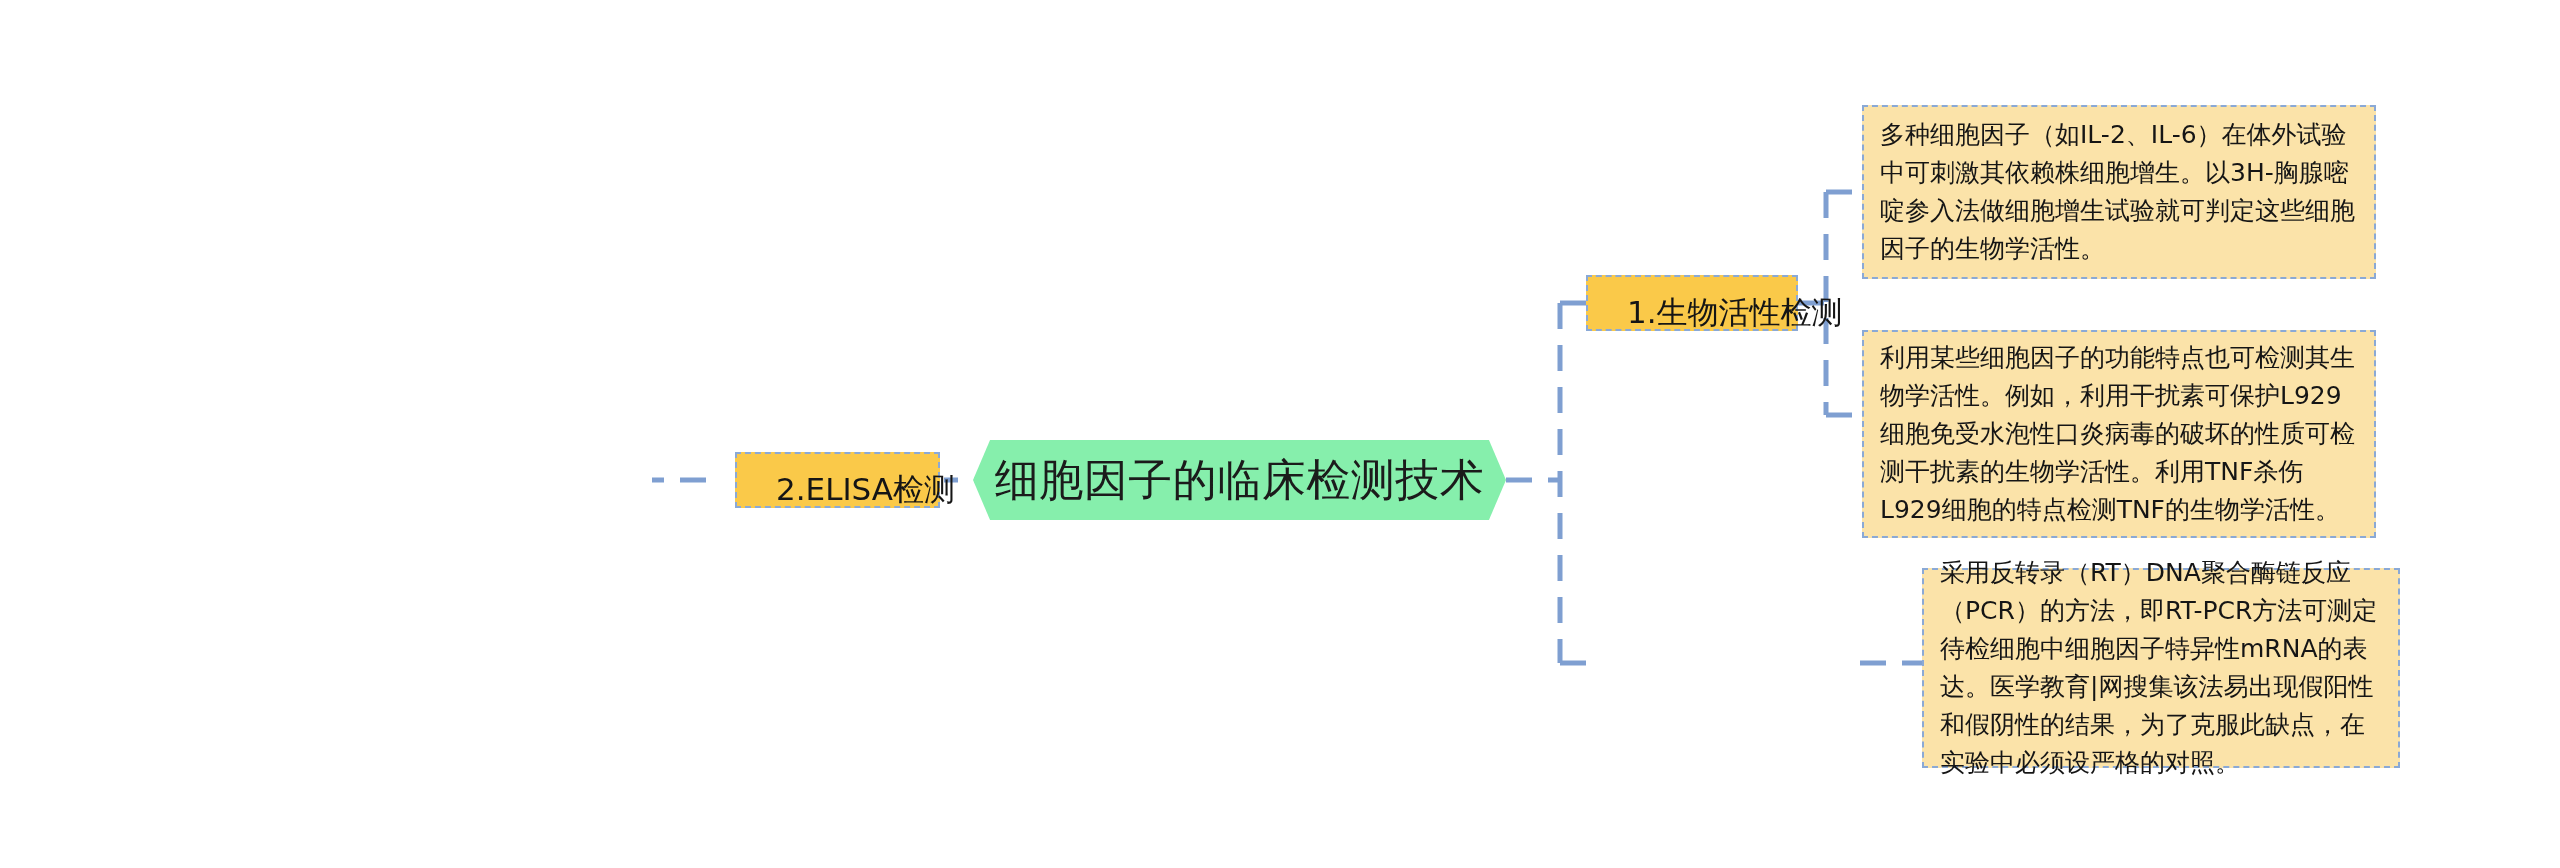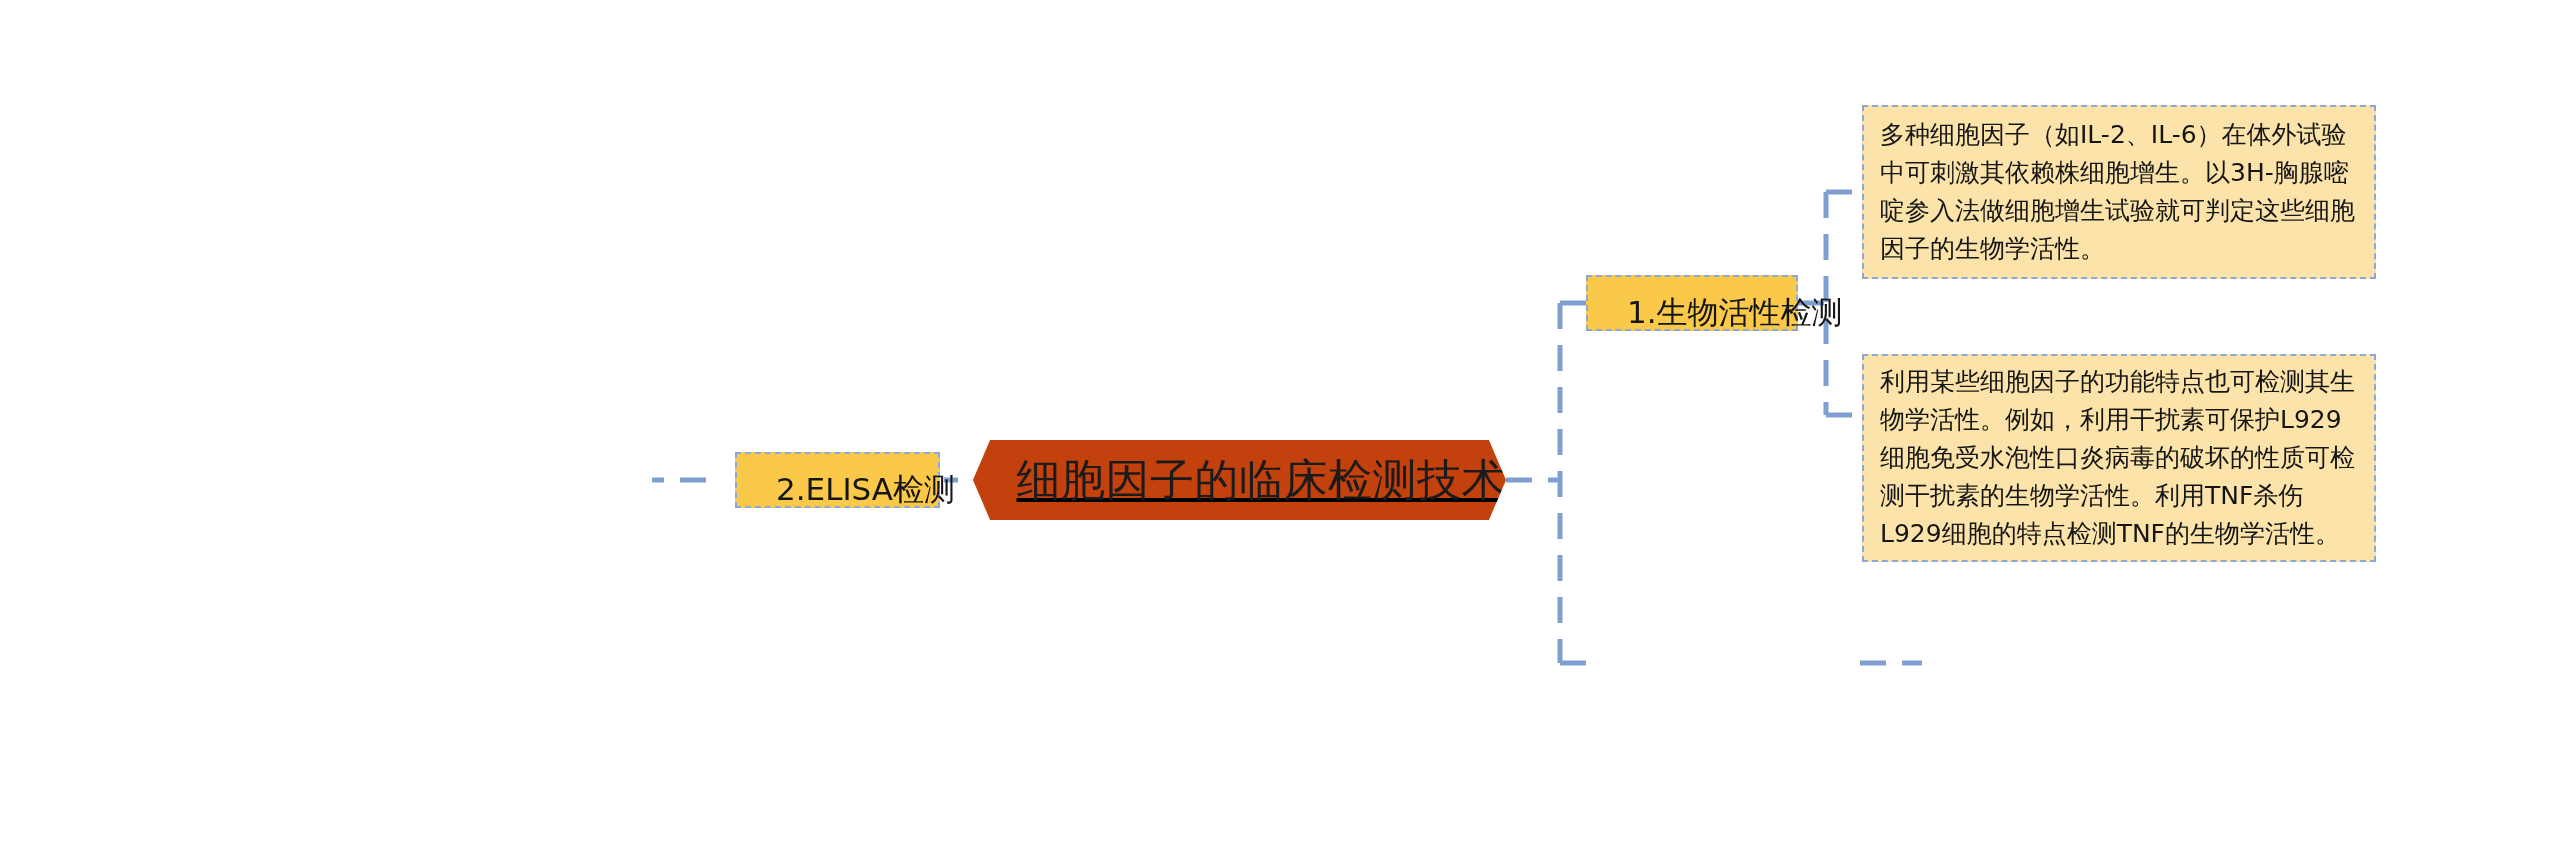--- a/index.html
+++ b/index.html
@@ -22,26 +22,25 @@
     position: absolute;
     left: 0; top: 0;
     width: 2560px;
     height: 868px;
     pointer-events: none;
   }
   
   .center-node {
     position: absolute;
     box-sizing: border-box;
-    background: #c2410c;
+    background: #86efac;
     clip-path: polygon(3.2% 0%, 96.8% 0%, 100% 50%, 96.8% 100%, 3.2% 100%, 0% 50%);
     display: flex;
     align-items: center;
-    justify-content: flex-end;
-    text-decoration: underline;
+    justify-content: center;
   }
   .center-node .label {
     color: #1b1b1b;
     font-size: 44px;
     letter-spacing: 0.5px;
     line-height: 1;
     white-space: nowrap;
   }
   
   .branch-node {
@@ -115,19 +114,22 @@
 
   <div class="branch-node" style="left:706px; top:452px; width:205px; height:56px;margin-left:29px;">
     <span class="label">2.ELISA检测</span>
   </div>
 
 
   <div class="note-box" style="left:1862px; top:105px; width:514px; height:174px;">
     <span class="label">多种细胞因子（如IL-2、IL-6）在体外试验中可刺激其依赖株细胞增生。以3H-胸腺嘧啶参入法做细胞增生试验就可判定这些细胞因子的生物学活性。</span>
   </div>
 
-  <div class="note-box" style="left:1862px; top:330px; width:514px; height:208px;margin-top:24px;">
+  <div class="note-box" style="left:1862px; top:330px; width:514px; height:208px;">
     <span class="label">利用某些细胞因子的功能特点也可检测其生物学活性。例如，利用干扰素可保护L929细胞免受水泡性口炎病毒的破坏的性质可检测干扰素的生物学活性。利用TNF杀伤L929细胞的特点检测TNF的生物学活性。</span>
   </div>
 
 
+  <div class="note-box" style="left:1922px; top:568px; width:478px; height:200px;">
+    <span class="label">采用反转录（RT）DNA聚合酶链反应（PCR）的方法，即RT-PCR方法可测定待检细胞中细胞因子特异性mRNA的表达。医学教育|网搜集该法易出现假阳性和假阴性的结果，为了克服此缺点，在实验中必须设严格的对照。</span>
+  </div>
 
 </div>
 
 </body></html>

